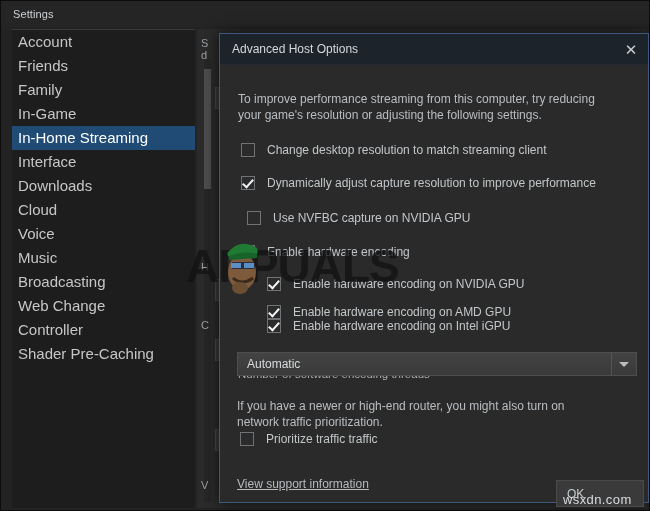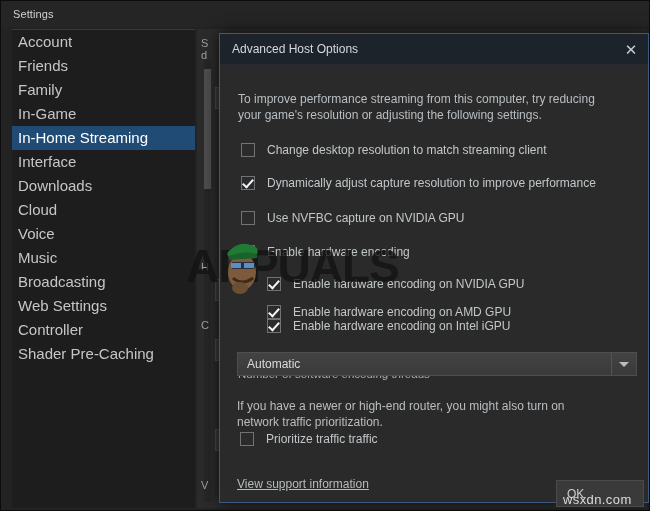--- a/index.html
+++ b/index.html
@@ -310,21 +310,21 @@
         <div class="sidebar-item">Friends</div>
         <div class="sidebar-item">Family</div>
         <div class="sidebar-item">In-Game</div>
         <div class="sidebar-item selected">In-Home Streaming</div>
         <div class="sidebar-item">Interface</div>
         <div class="sidebar-item">Downloads</div>
         <div class="sidebar-item">Cloud</div>
         <div class="sidebar-item">Voice</div>
         <div class="sidebar-item">Music</div>
         <div class="sidebar-item">Broadcasting</div>
-        <div class="sidebar-item">Web Settings</div>
+        <div class="sidebar-item">Web Change</div>
         <div class="sidebar-item">Controller</div>
         <div class="sidebar-item">Shader Pre-Caching</div>
       </div>
 
     <div id="settings-right">
       <div id="bg-scroll-track">
         <div id="bg-scroll-thumb"></div>
       </div>
       <div id="bg-fragments">
           <div class="bg-text" style="left: 4px; top: 8px;">S</div>
@@ -353,21 +353,21 @@
 
       <div id="checkbox-list">
           <div class="check-row" style="left: 21px; top: 78px;">
             <span class="cb"></span>
             <span class="cb-label">Change desktop resolution to match streaming client</span>
           </div>
           <div class="check-row" style="left: 21px; top: 111px;">
             <span class="cb checked"></span>
             <span class="cb-label">Dynamically adjust capture resolution to improve performance</span>
           </div>
-          <div class="check-row" style="left: 21px; top: 146px;">
+          <div class="check-row" style="left: 27px; top: 146px;">
             <span class="cb"></span>
             <span class="cb-label">Use NVFBC capture on NVIDIA GPU</span>
           </div>
           <div class="check-row" style="left: 21px; top: 180px;">
             <span class="cb checked"></span>
             <span class="cb-label">Enable hardware encoding</span>
           </div>
           <div class="check-row" style="left: 47px; top: 212px;">
             <span class="cb checked"></span>
             <span class="cb-label">Enable hardware encoding on NVIDIA GPU</span>

